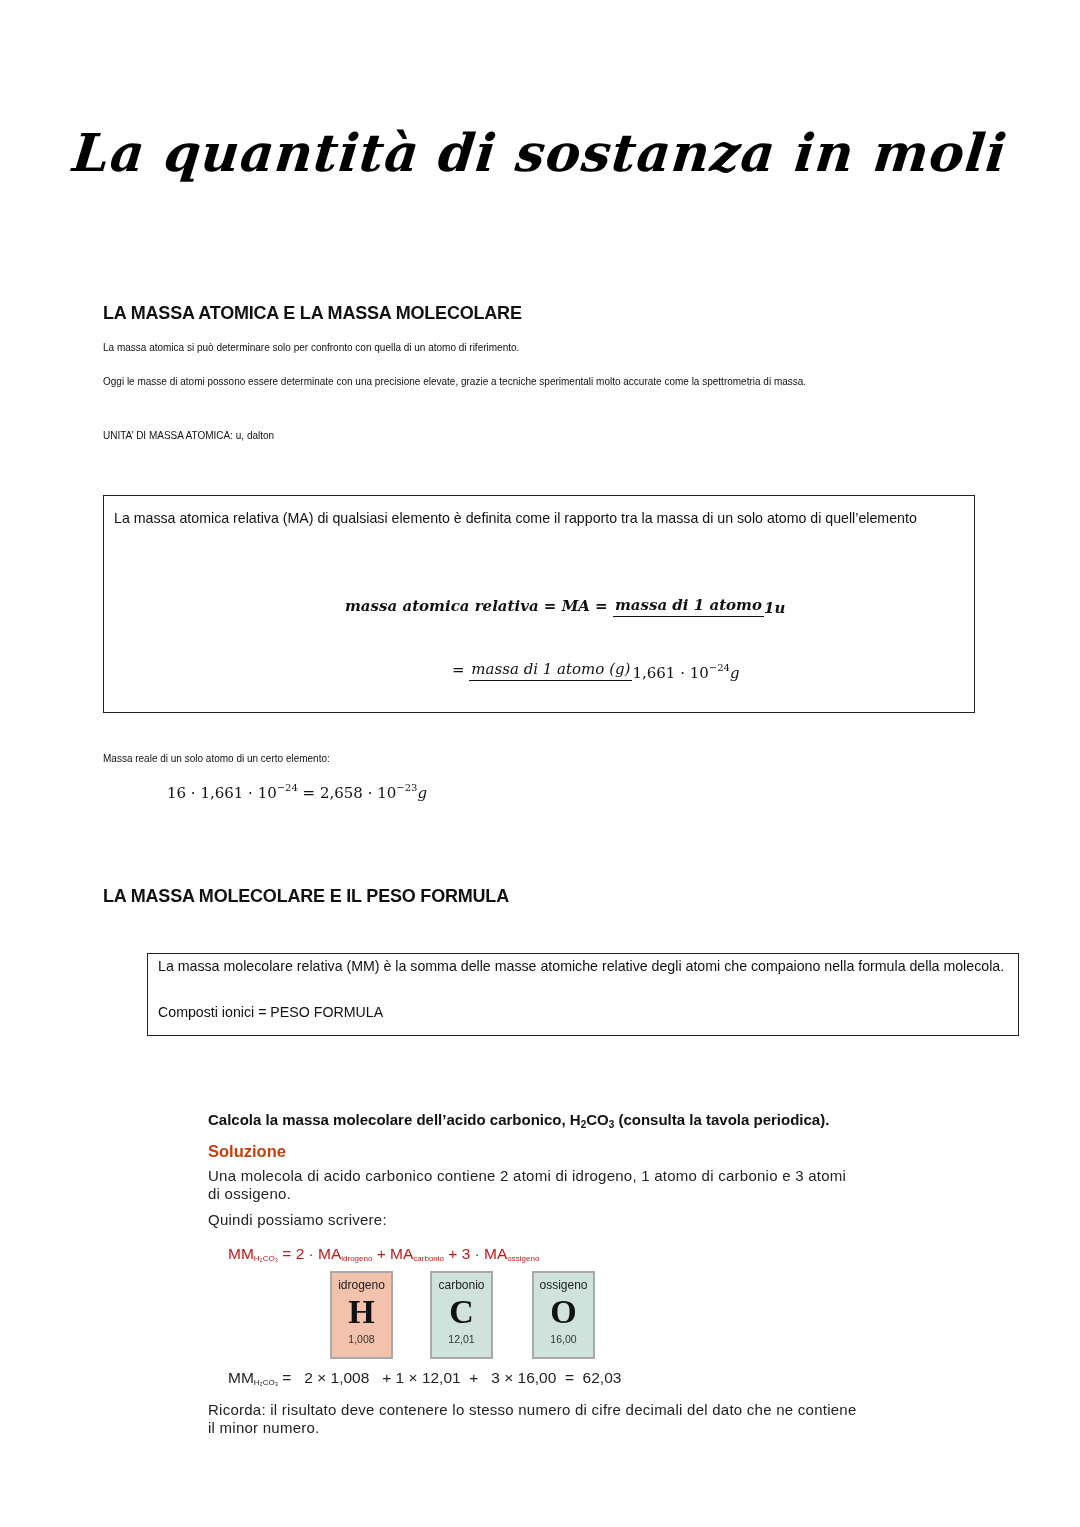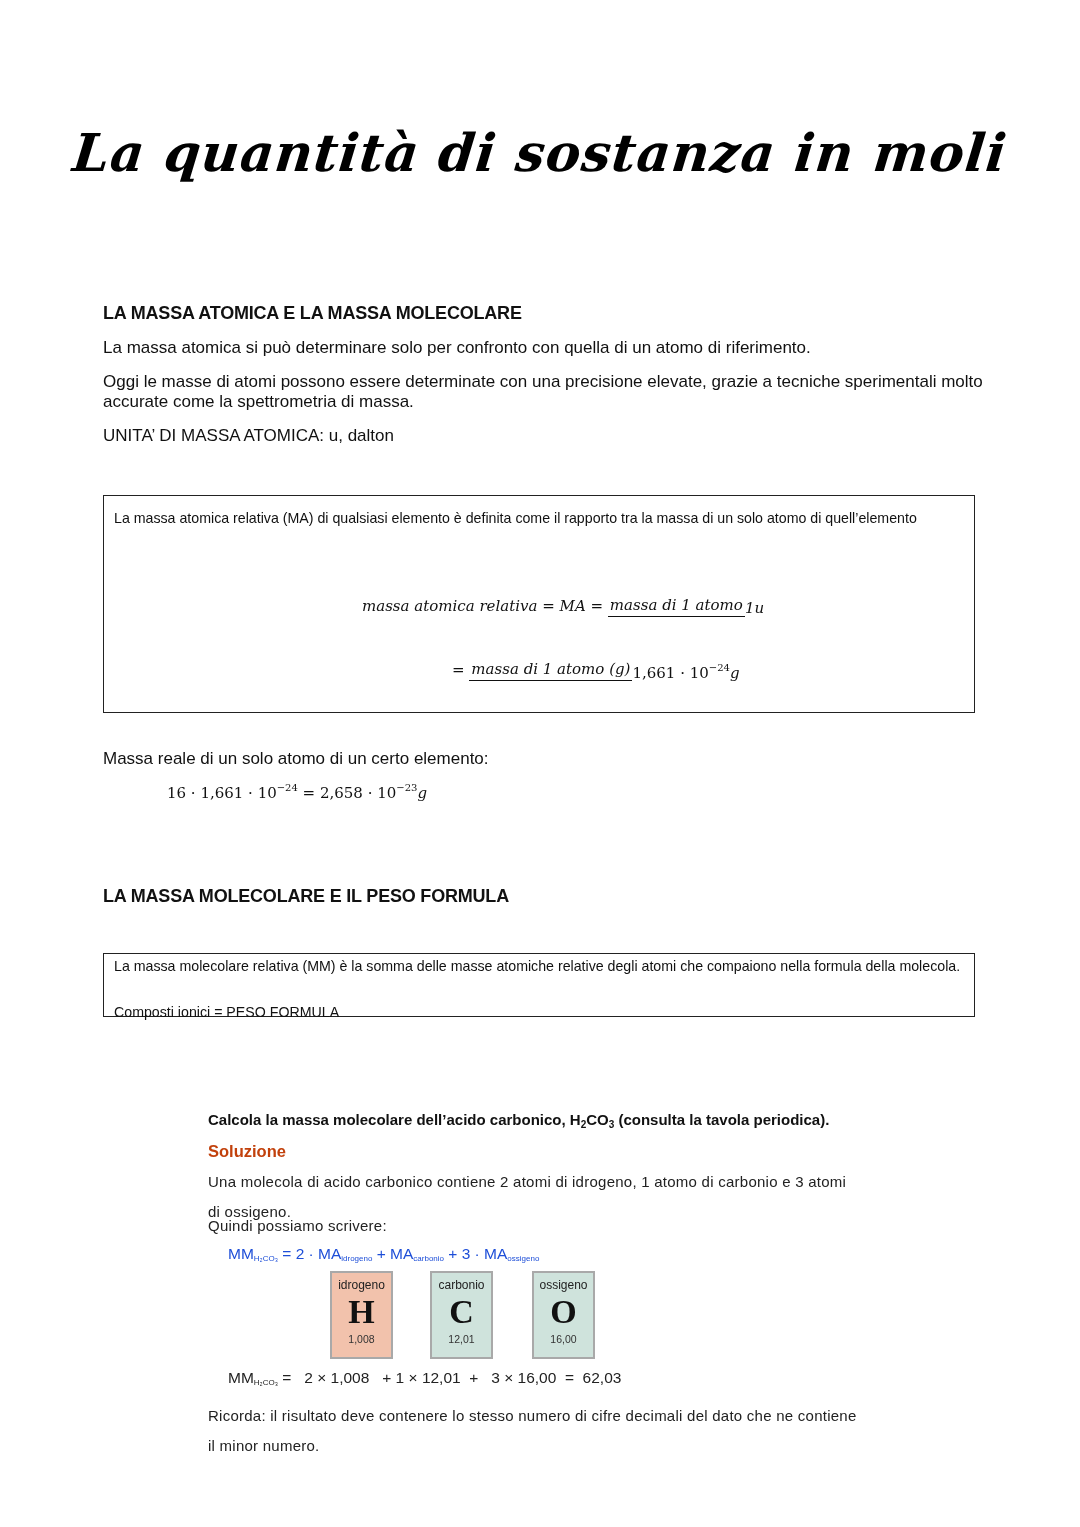--- a/index.html
+++ b/index.html
@@ -13,21 +13,21 @@
   }
 
   .heading {
     position: absolute; left: 103px;
     font-family: Liberation Sans, sans-serif; font-weight: bold; font-size: 18px;
     letter-spacing: -0.2px; color: #111;
   }
 
   .para {
     position: absolute; left: 103px; width: 880px;
-    font-family: "Liberation Sans", sans-serif; font-size: 17px; line-height: 20px; color: #111;
+    font-family: "Liberation Sans", sans-serif; font-size: 10px; line-height: 20px; color: #111;
   }
 
   .box {
     position: absolute; left: 103px; width: 872px; border: 1.5px solid #222; box-sizing: border-box;
   }
   .box .boxtext {
     position: absolute; left: 10px; right: 8px;
     font-family: "Liberation Sans", sans-serif; font-size: 14.2px; color: #111;
   }
   sup.iso { font-size: 9px; vertical-align: 6px; }
@@ -35,25 +35,25 @@
   .math { font-family: "DejaVu Serif", serif; font-style: italic; font-size: 15px; color: #111; }
   .math .up { font-style: normal; }
   .frac { display: inline-flex; flex-direction: row; align-items: center; vertical-align: middle; }
   .frac .num { padding: 0 2px 2px 2px; border-bottom: 1.2px solid #111; }
   .frac .den { padding-top: 3px; }
   sup.exp { font-size: 10px; vertical-align: 7px; }
 
   .book { position: absolute; left: 208px; width: 650px; font-family: "Liberation Sans", sans-serif; color: #222; }
   .book-q { font-weight: bold; font-size: 15px; color: #111; }
   .book-sol { font-weight: bold; font-size: 16.5px; color: #c2410c; }
-  .book-p { font-size: 15px; line-height: 30px; color: #222; letter-spacing: 0.25px; }
+  .book-p { font-size: 15px; line-height: 18px; color: #222; letter-spacing: 0.25px; }
   sub.s { font-size: 10px; vertical-align: -3px; }
   sub.ss { font-size: 8px; vertical-align: -2px; }
 
-  .eq1 { position: absolute; left: 228px; top: 1245px; font-size: 15.5px; color: #1d4ed8; white-space: nowrap; }
+  .eq1 { position: absolute; left: 228px; top: 1245px; font-size: 15.5px; color: #b91c1c; white-space: nowrap; }
   .eq2 { position: absolute; left: 228px; top: 1369px; font-size: 15.5px; color: #222; white-space: nowrap; }
 
   .tile {
     position: absolute; top: 1271px; width: 63px; height: 88px; box-sizing: border-box;
     border: 2px solid #a9a9a9; text-align: center; color: #111;
   }
   .tile .tname { font-family: "Liberation Sans", sans-serif; font-size: 12px; margin-top: 5px; color: #222; }
   .tile .tsym { font-family: "Liberation Serif", serif; font-weight: bold; font-size: 34px; line-height: 36px; margin-top: 2px; }
   .tile .tmass { font-family: "Liberation Sans", sans-serif; font-size: 10.5px; margin-top: 3px; color: #333; }
 </style>
@@ -62,21 +62,21 @@
 
 <div class="title">La quantità di sostanza in moli</div>
 
 <div class="heading" style="top:303px;">LA MASSA ATOMICA E LA MASSA MOLECOLARE</div>
 <div class="para" style="top:338px;">La massa atomica si può determinare solo per confronto con quella di un atomo di riferimento.</div>
 <div class="para" style="top:372px;">Oggi le masse di atomi possono essere determinate con una precisione elevate, grazie a tecniche sperimentali molto accurate come la spettrometria di massa.</div>
 <div class="para" style="top:426px;">UNITA’ DI MASSA ATOMICA: u, dalton</div>
 
 <div class="box" style="top:495px; height:218px;">
   <div class="boxtext" style="top:14px;">La massa atomica relativa (MA) di qualsiasi elemento è definita come il rapporto tra la massa di un solo atomo di quell’elemento</div>
-  <div class="math" style="position:absolute; left:258px; top:100px;">
+  <div class="math" style="position:absolute; left:241px; top:100px;font-weight:bold;">
     <span>massa atomica relativa = MA =</span>
     <span class="frac">
       <span class="num">massa di 1 atomo</span>
       <span class="den">1u</span>
     </span>
   </div>
   <div class="math" style="position:absolute; left:348px; top:163px;">
     <span class="up">=</span>
     <span class="frac">
       <span class="num">massa di 1 atomo (g)</span>
@@ -84,21 +84,21 @@
     </span>
   </div>
 </div>
 
 <div class="para" style="top:749px;">Massa reale di un solo atomo di un certo elemento:</div>
 <div class="math" style="position:absolute; left:167px; top:782px;">
   <span class="up">16  ·  1,661  · 10</span><sup class="exp up">−24</sup><span class="up"> = 2,658 · 10</span><sup class="exp up">−23</sup><span>g</span>
 </div>
 
 <div class="heading" style="top:886px;">LA MASSA MOLECOLARE E IL PESO FORMULA</div>
-<div class="box" style="top:953px; height:64px;">
+<div class="box" style="top:953px; height:83px;margin-left:44px;">
   <div class="boxtext" style="top:3px; line-height:19px;">La massa molecolare relativa (MM) è la somma delle masse atomiche relative degli atomi che compaiono nella formula della molecola.</div>
   <div class="boxtext" style="top:50px;">Composti ionici = PESO FORMULA</div>
 </div>
 
 <div class="book book-q" style="top:1111px;">
   <span>Calcola la massa molecolare dell’acido carbonico, H</span><sub class="s">2</sub><span>CO</span><sub class="s">3</sub><span> (consulta la tavola periodica).</span>
 </div>
 <div class="book book-sol" style="top:1142px;">Soluzione</div>
 <div class="book book-p" style="top:1167px;">Una molecola di acido carbonico contiene 2 atomi di idrogeno, 1 atomo di carbonio e 3 atomi di ossigeno.</div>
 <div class="book book-p" style="top:1211px;">Quindi possiamo scrivere:</div>

